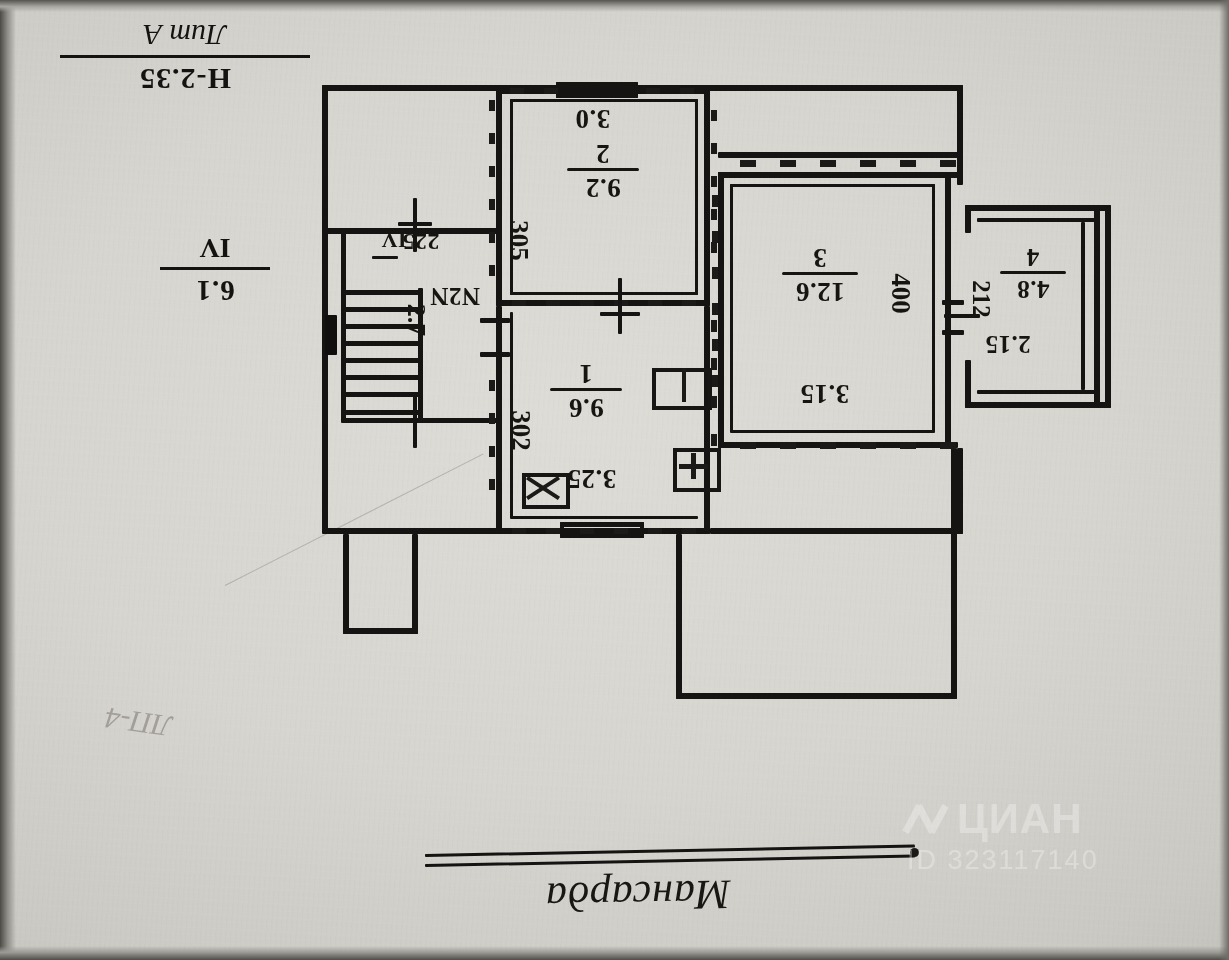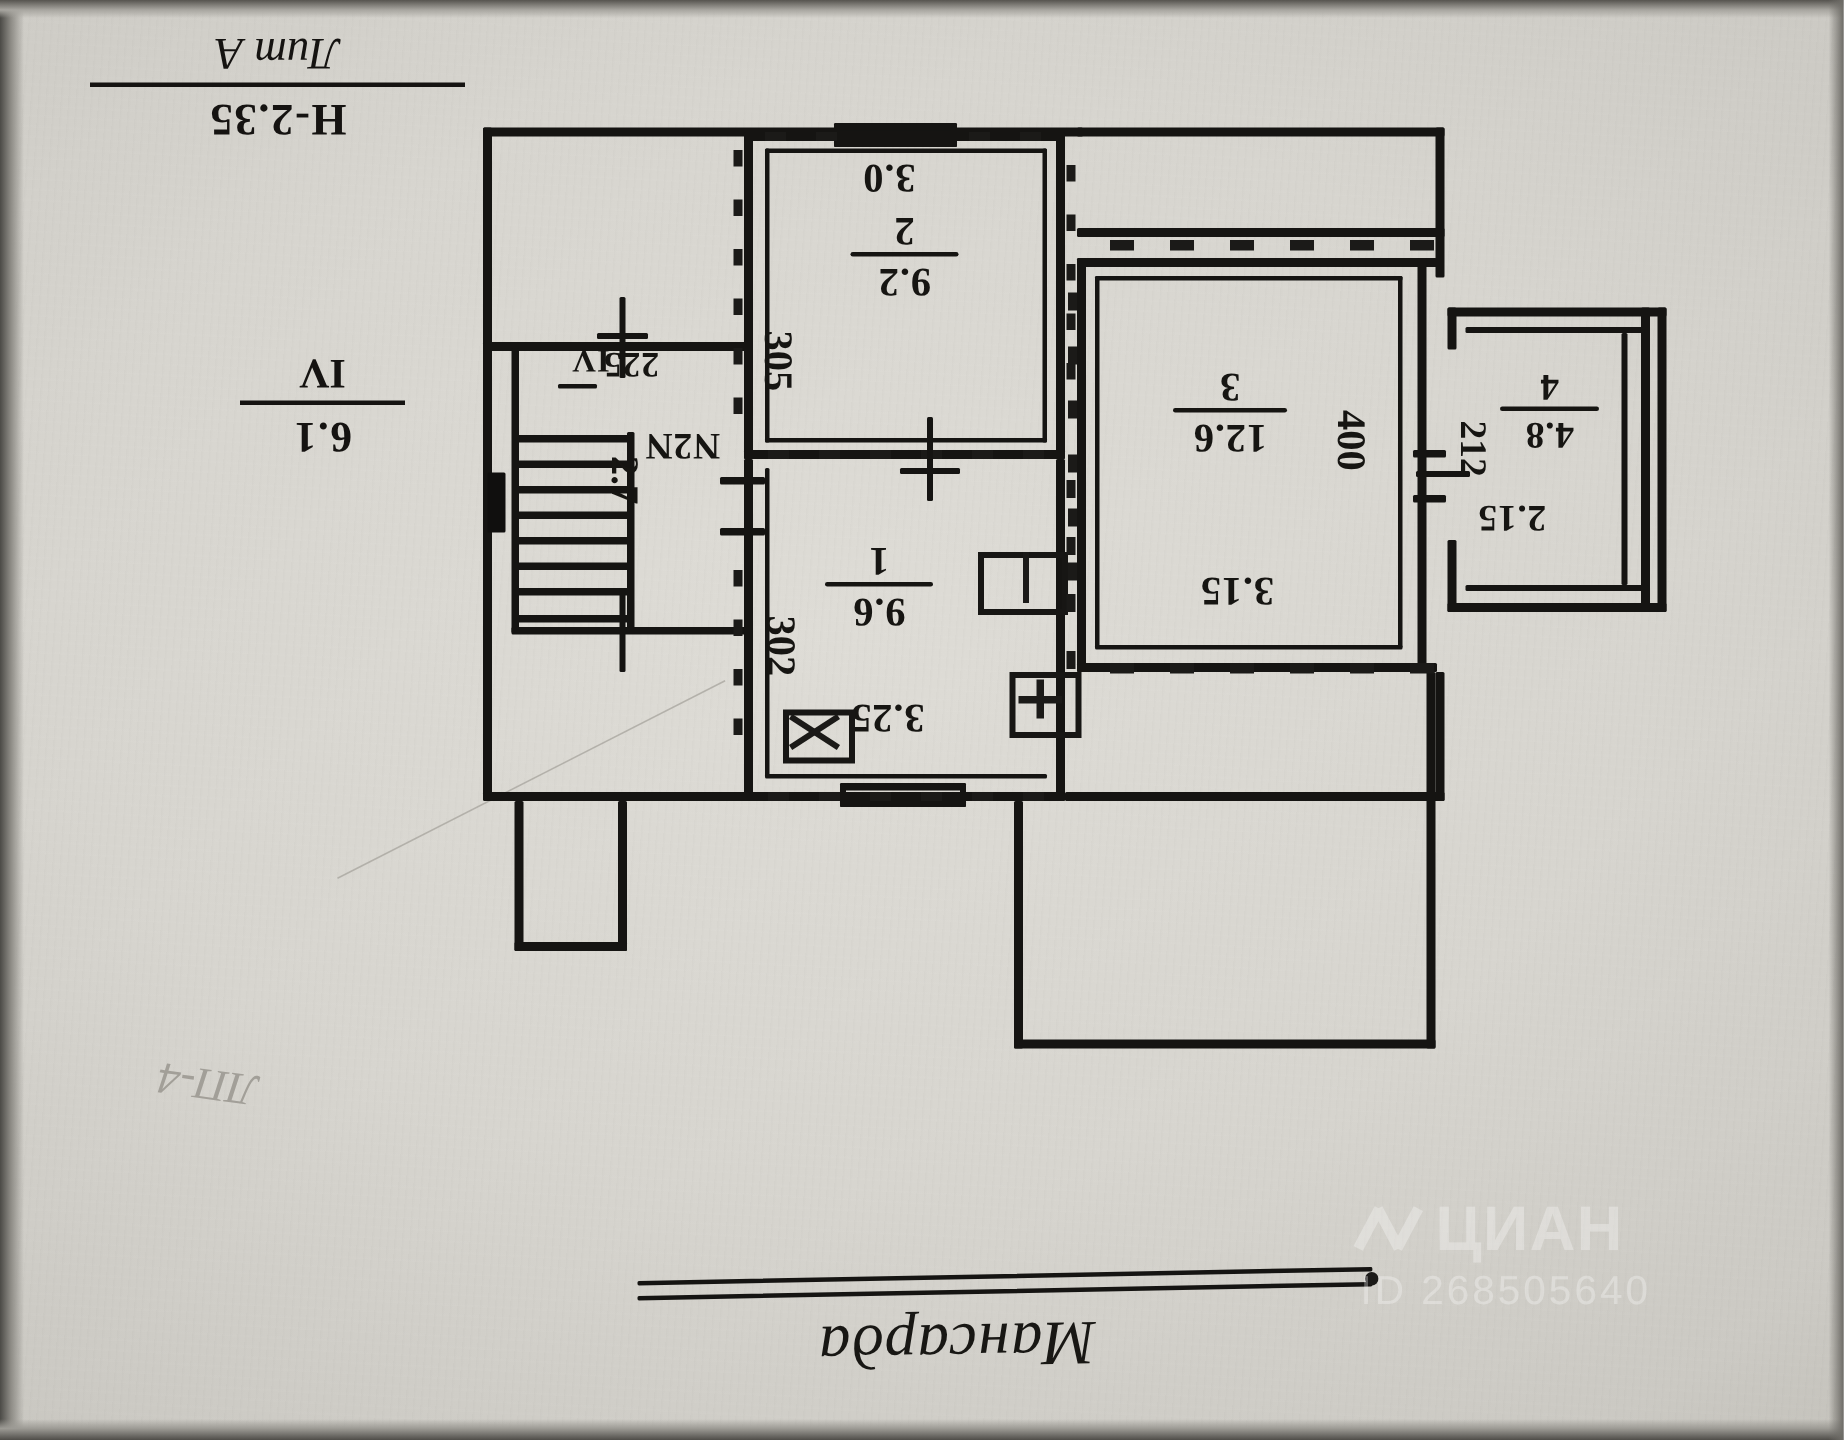--- a/index.html
+++ b/index.html
@@ -400,16 +400,16 @@
 
   <div id="wm">
     <div class="wm-row">
       <span class="wm-mark">
           <i></i>
           <i></i>
           <i></i>
         </span>
       <span class="wm-name">ЦИАН</span>
     </div>
-    <div class="wm-id">ID 268505640</div>
+    <div class="wm-id">ID 323117140</div>
   </div>
 
 </div>
 
 </body></html>

